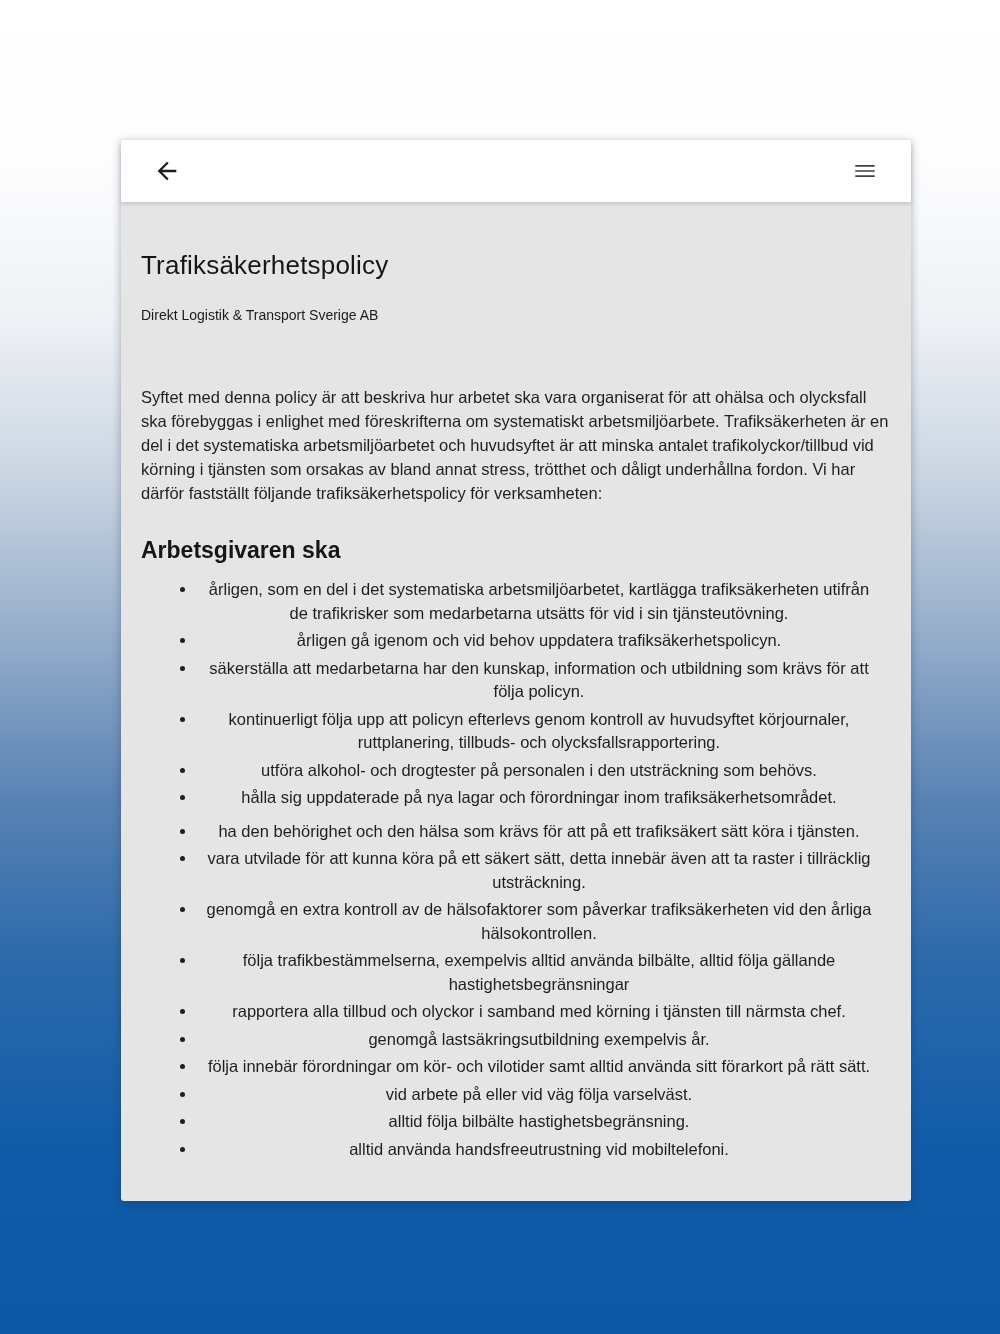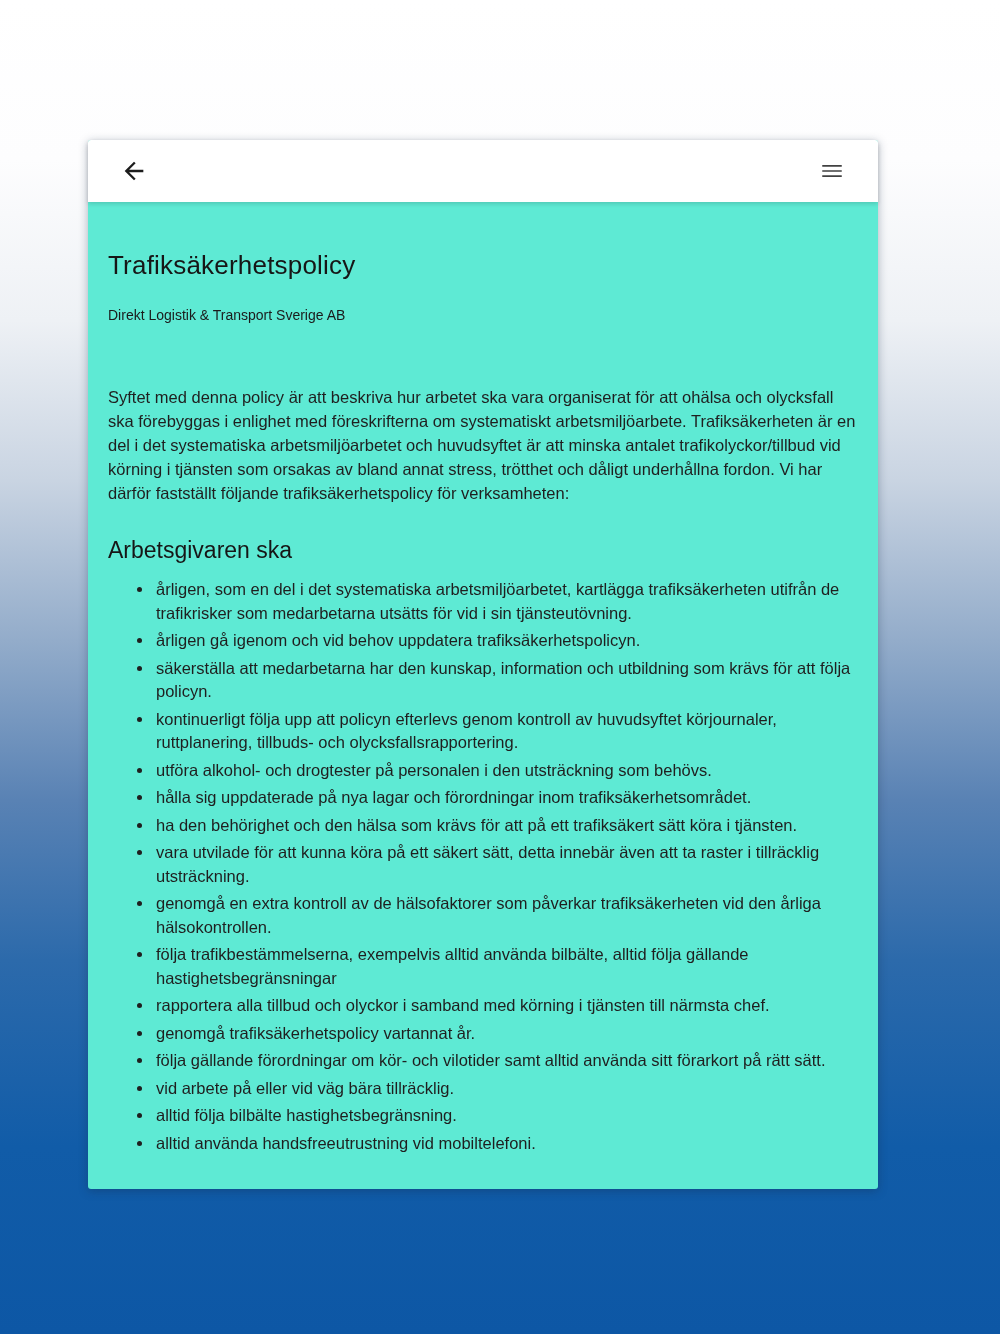--- a/index.html
+++ b/index.html
@@ -33,24 +33,24 @@
       #c9d4e2 36%,
       #93acca 48%,
       #5982b4 60%,
       #2c6aab 72%,
       #115ca8 86%,
       #0d57a5 100%);
   }
 
   .card {
     position: absolute;
-    left: 88px;
+    left: 121px;
     top: 140px;
     width: 790px;
-    background: #5eead4;
+    background: #e5e5e5;
     border-radius: 3px;
     box-shadow: 0 2px 10px rgba(20, 40, 70, 0.35);
   }
 
   .app-header {
     position: relative;
     height: 62px;
     display: flex;
     align-items: center;
     justify-content: space-between;
@@ -97,29 +97,30 @@
 
   .doc-intro {
     margin: 62px 0 6px 0;
     font-size: 16.5px;
     line-height: 24px;
     color: #1f1f1f;
   }
 
   .section-heading {
     font-size: 23px;
-    font-weight: 400;
+    font-weight: 700;
     margin: 32px 0 14px 0;
     color: #161616;
   }
 
   ul.policy-list {
-    margin: 0;
+    margin: 10px;
     padding: 0 0 0 46px;
     list-style: disc;
+    text-align: center;
   }
 
   ul.policy-list li {
     font-size: 16.5px;
     line-height: 23.5px;
     margin: 0 0 4px 0;
     color: #1f1f1f;
     padding-left: 2px;
   }
 </style>
@@ -164,21 +165,21 @@
       <li>hålla sig uppdaterade på nya lagar och förordningar inom trafiksäkerhetsområdet.</li>
     </ul>
 
 
     <ul class="policy-list">
       <li>ha den behörighet och den hälsa som krävs för att på ett trafiksäkert sätt köra i tjänsten.</li>
       <li>vara utvilade för att kunna köra på ett säkert sätt, detta innebär även att ta raster i tillräcklig utsträckning.</li>
       <li>genomgå en extra kontroll av de hälsofaktorer som påverkar trafiksäkerheten vid den årliga hälsokontrollen.</li>
       <li>följa trafikbestämmelserna, exempelvis alltid använda bilbälte, alltid följa gällande hastighetsbegränsningar</li>
       <li>rapportera alla tillbud och olyckor i samband med körning i tjänsten till närmsta chef.</li>
-      <li>genomgå trafiksäkerhetspolicy vartannat år.</li>
-      <li>följa gällande förordningar om kör- och vilotider samt alltid använda sitt förarkort på rätt sätt.</li>
-      <li>vid arbete på eller vid väg bära tillräcklig.</li>
+      <li>genomgå lastsäkringsutbildning exempelvis år.</li>
+      <li>följa innebär förordningar om kör- och vilotider samt alltid använda sitt förarkort på rätt sätt.</li>
+      <li>vid arbete på eller vid väg följa varselväst.</li>
       <li>alltid följa bilbälte hastighetsbegränsning.</li>
       <li>alltid använda handsfreeutrustning vid mobiltelefoni.</li>
     </ul>
 
   </div>
 </div>
 
 </body></html>

